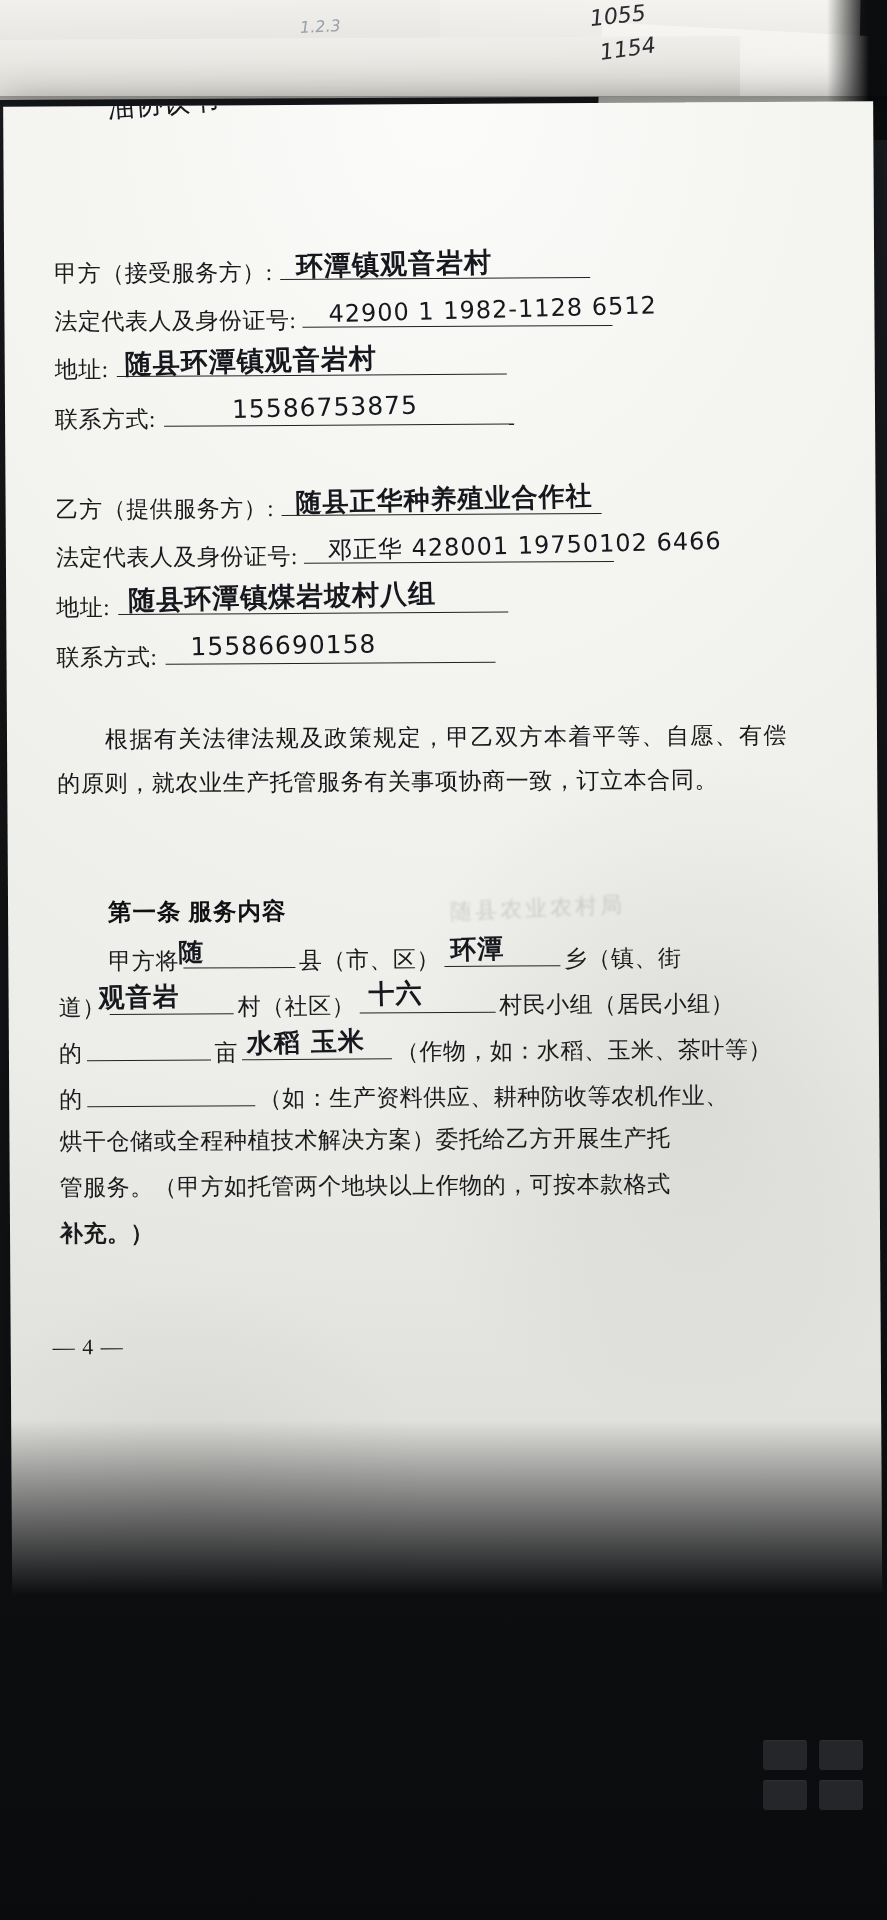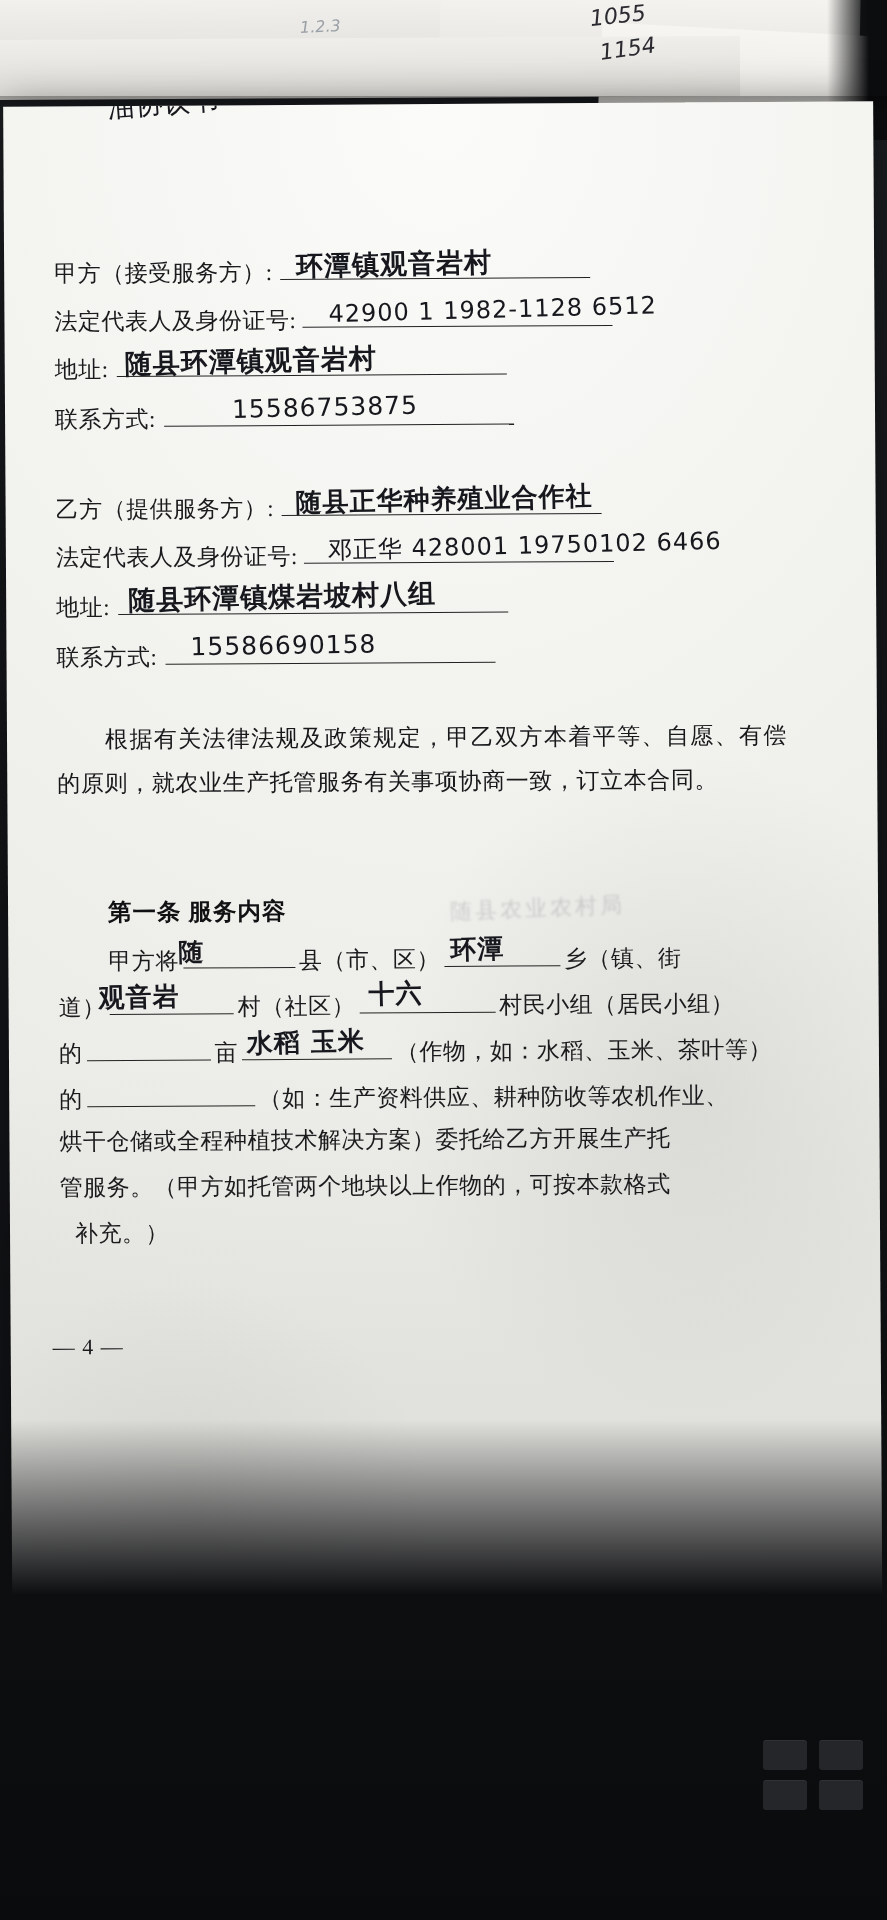--- a/index.html
+++ b/index.html
@@ -289,21 +289,21 @@
       <div class="hw" style="left:196px; top:920px; font-size:26px; transform:rotate(-1deg);">水稻 玉米</div>
 
       <div class="row" style="left:8px; top:974px;">
         <span class="pt">的</span>
         <span class="blank" style="width:168px; margin:0 4px;"></span>
         <span class="pt">（如：生产资料供应、耕种防收等农机作业、</span>
       </div>
 
       <div class="pt" style="position:absolute; left:8px; top:1020px;">烘干仓储或全程种植技术解决方案）委托给乙方开展生产托</div>
       <div class="pt" style="position:absolute; left:8px; top:1066px;">管服务。（甲方如托管两个地块以上作物的，可按本款格式</div>
-      <div class="pt" style="position:absolute; left:23px; top:1112px;">补充。）</div>
+      <div class="pt" style="position:absolute; left:8px; top:1112px;font-weight:bold;">补充。）</div>
 
       <div class="pagenum" style="left:0px; top:1228px;">— 4 —</div>
 
     </div>
   </div>
 
   <div id="desk-bottom"></div>
   <div class="key" style="right:24px; bottom:150px; width:44px; height:30px;"></div>
   <div class="key" style="right:80px; bottom:150px; width:44px; height:30px;"></div>
   <div class="key" style="right:24px; bottom:110px; width:44px; height:30px;"></div>

